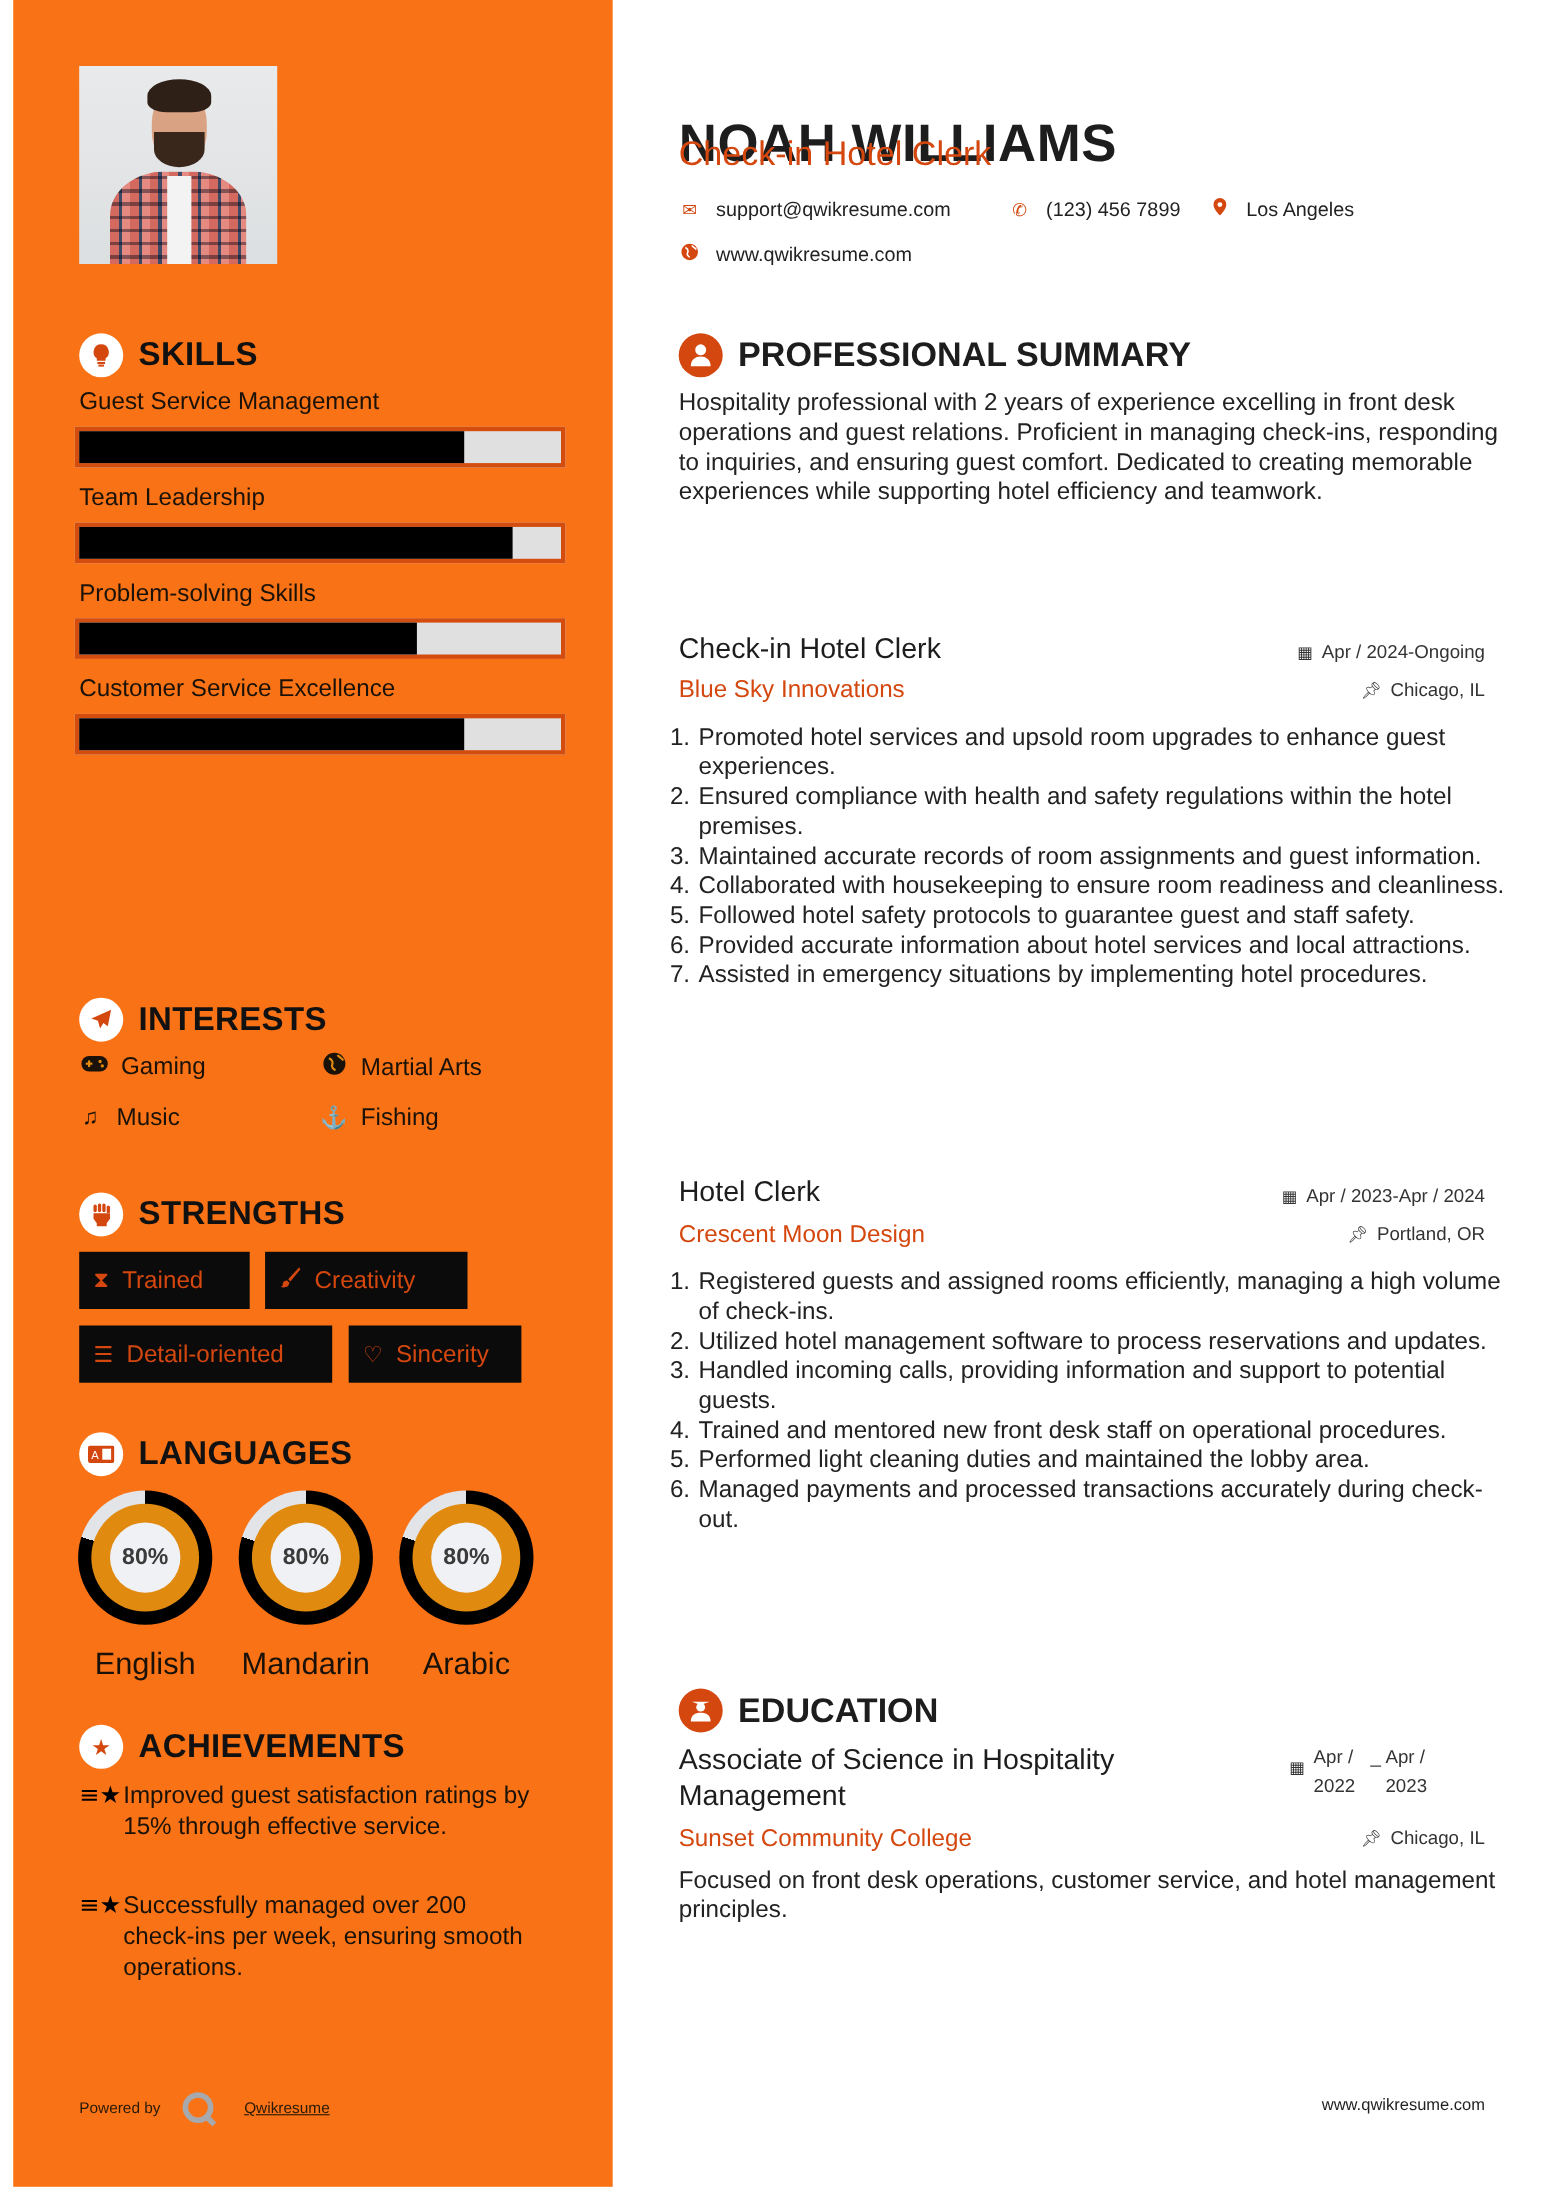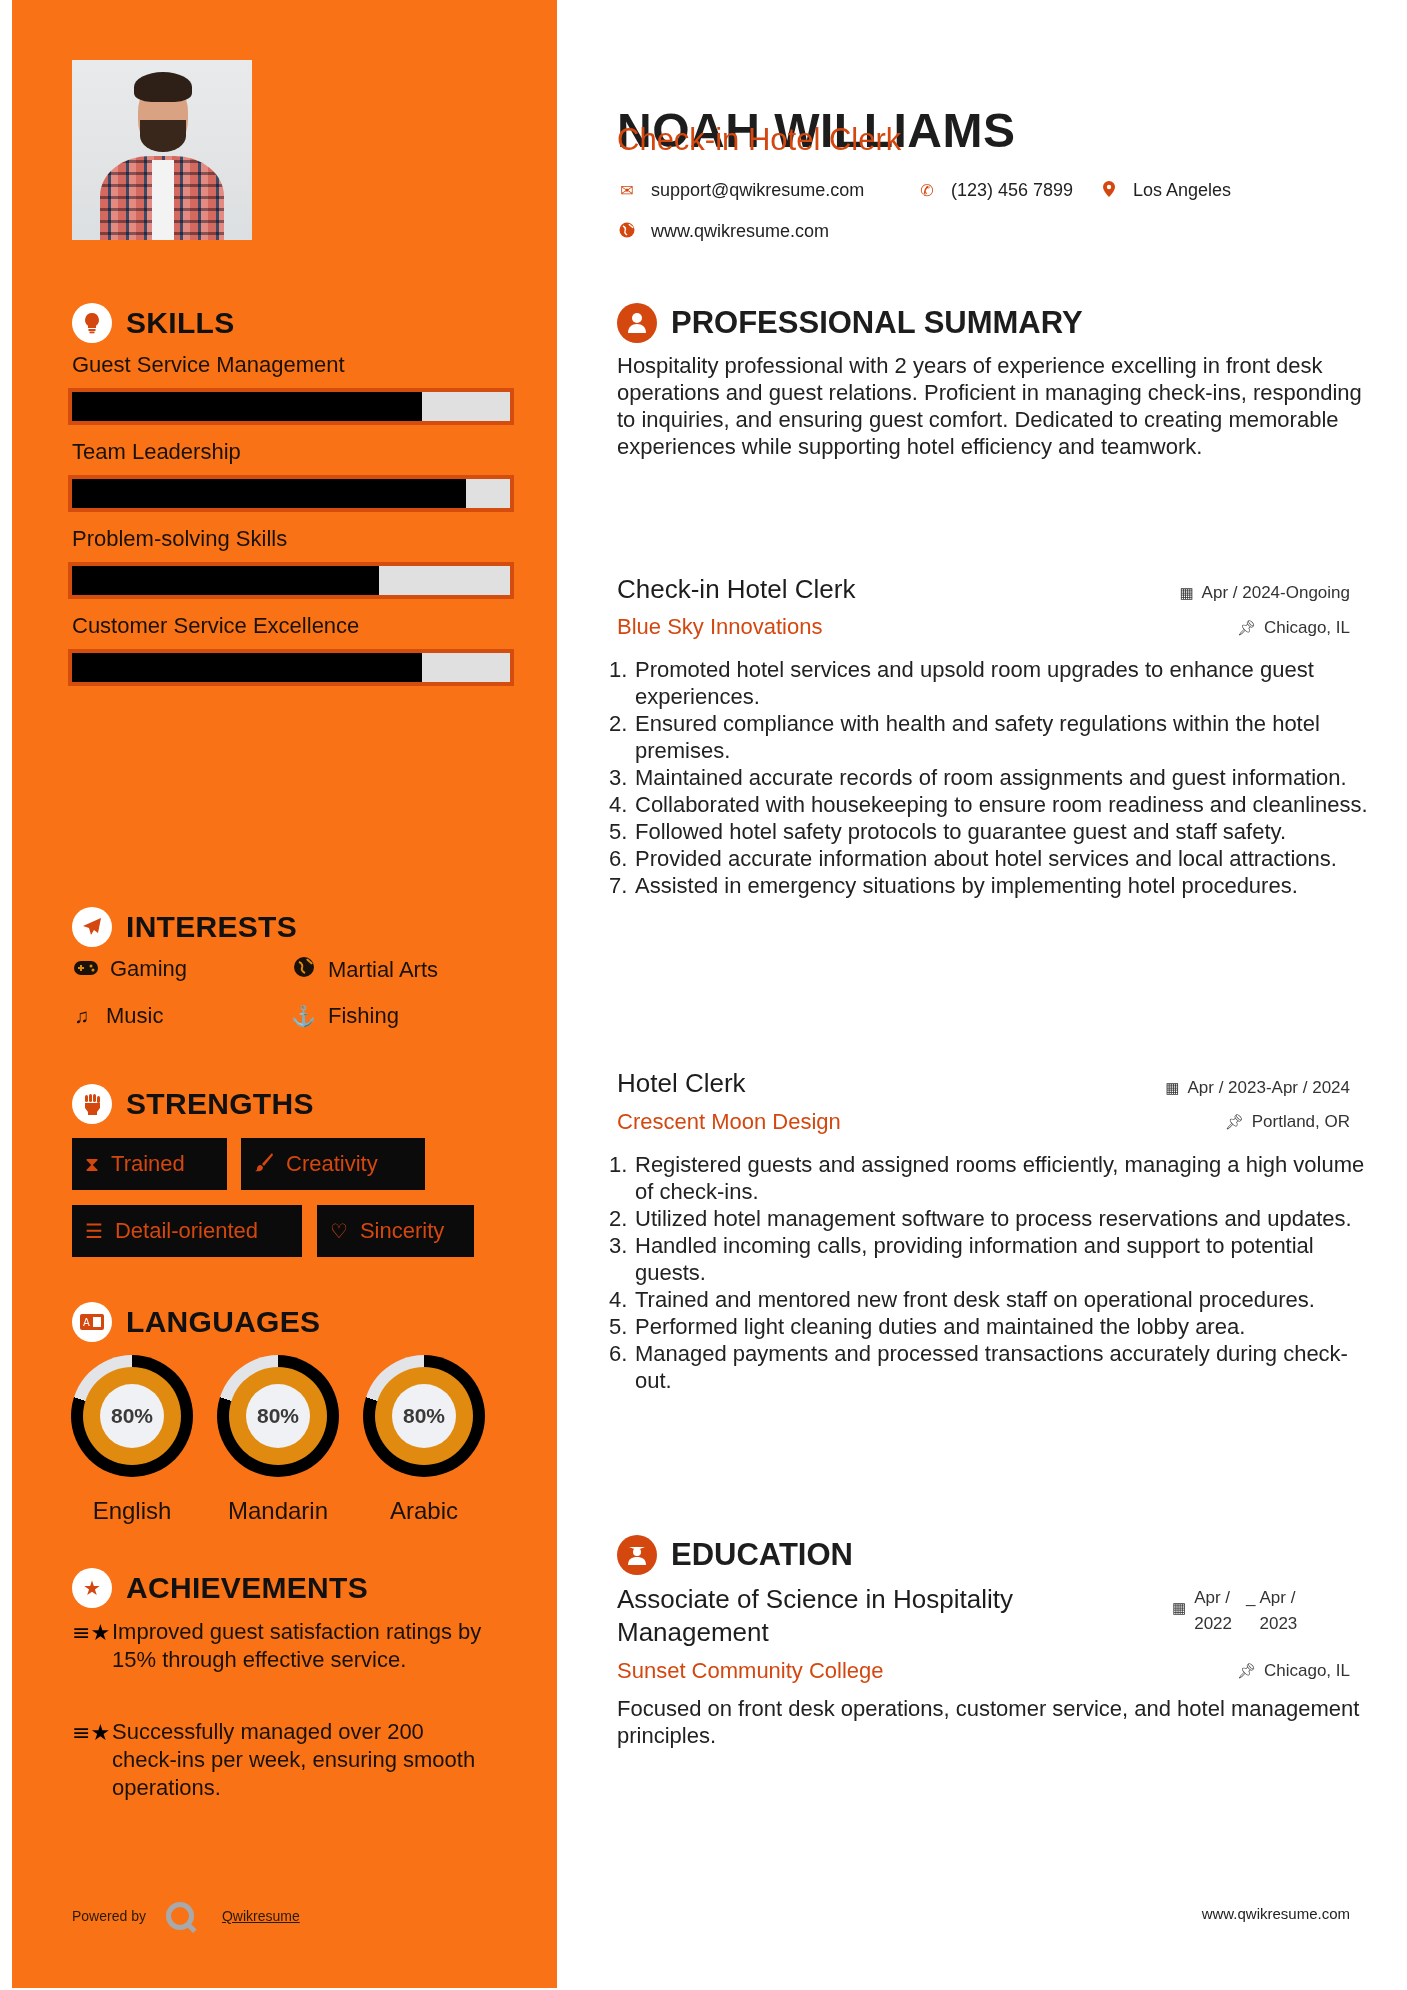--- a/index.html
+++ b/index.html
@@ -32,21 +32,21 @@
   .interest .ico { width: 28px; font-size: 20px; color: #1a1208; margin-right: 10px; text-align: center; }
 
   .tag { position: absolute; height: 52px; background: #0b0b0b; display: flex; align-items: center; padding: 0 13px; color: #d4470f; font-family: "Liberation Sans", sans-serif; font-size: 22px; }
   .tag .ico { margin-right: 12px; font-size: 20px; }
 
   .lang { position: absolute; top: 1355px; width: 122px; text-align: center; }
   .ring { width: 122px; height: 122px; border-radius: 50%; position: relative;
           background: conic-gradient(#000 0 80%, #e2e4e8 80% 100%); }
   .ring::before { content: ""; position: absolute; inset: 12px; border-radius: 50%; background: #e08b10; }
   .ring-inner { position: absolute; left: 29px; top: 29px; width: 64px; height: 64px; border-radius: 50%; background: #f0f1f4; display: flex; align-items: center; justify-content: center; font-family: "Liberation Sans", sans-serif; font-weight: 700; font-size: 21px; color: #3a3a3a; }
-  .lang-name { margin-top: 20px; font-family: "Liberation Sans", sans-serif; font-size: 24px; color: #1a1208; }
+  .lang-name { margin-top: 20px; font-family: "Liberation Sans", sans-serif; font-size: 28px; color: #1a1208; }
 
   .ach { position: absolute; left: 60px; width: 420px; display: flex; }
   .ach .ico { width: 40px; font-size: 22px; color: #000; flex: none; margin-top: 2px; }
   .ach .txt { font-family: "Liberation Sans", sans-serif; font-size: 22px; line-height: 28px; color: #1a1208; }
 
   .powered { position: absolute; left: 60px; top: 1902px; display: flex; align-items: center; font-family: "Liberation Sans", sans-serif; font-size: 14px; color: #2a1a08; }
   .q-logo { width: 28px; height: 28px; border: 5px solid #a7a9ad; border-radius: 50%; margin: 0 28px 0 20px; position: relative; }
   .q-logo::after { content: ""; position: absolute; right: -7px; bottom: -6px; width: 8px; height: 5px; background: #a7a9ad; transform: rotate(45deg); }
   .powered a { color: #2a1a08; text-decoration: underline; }
 

